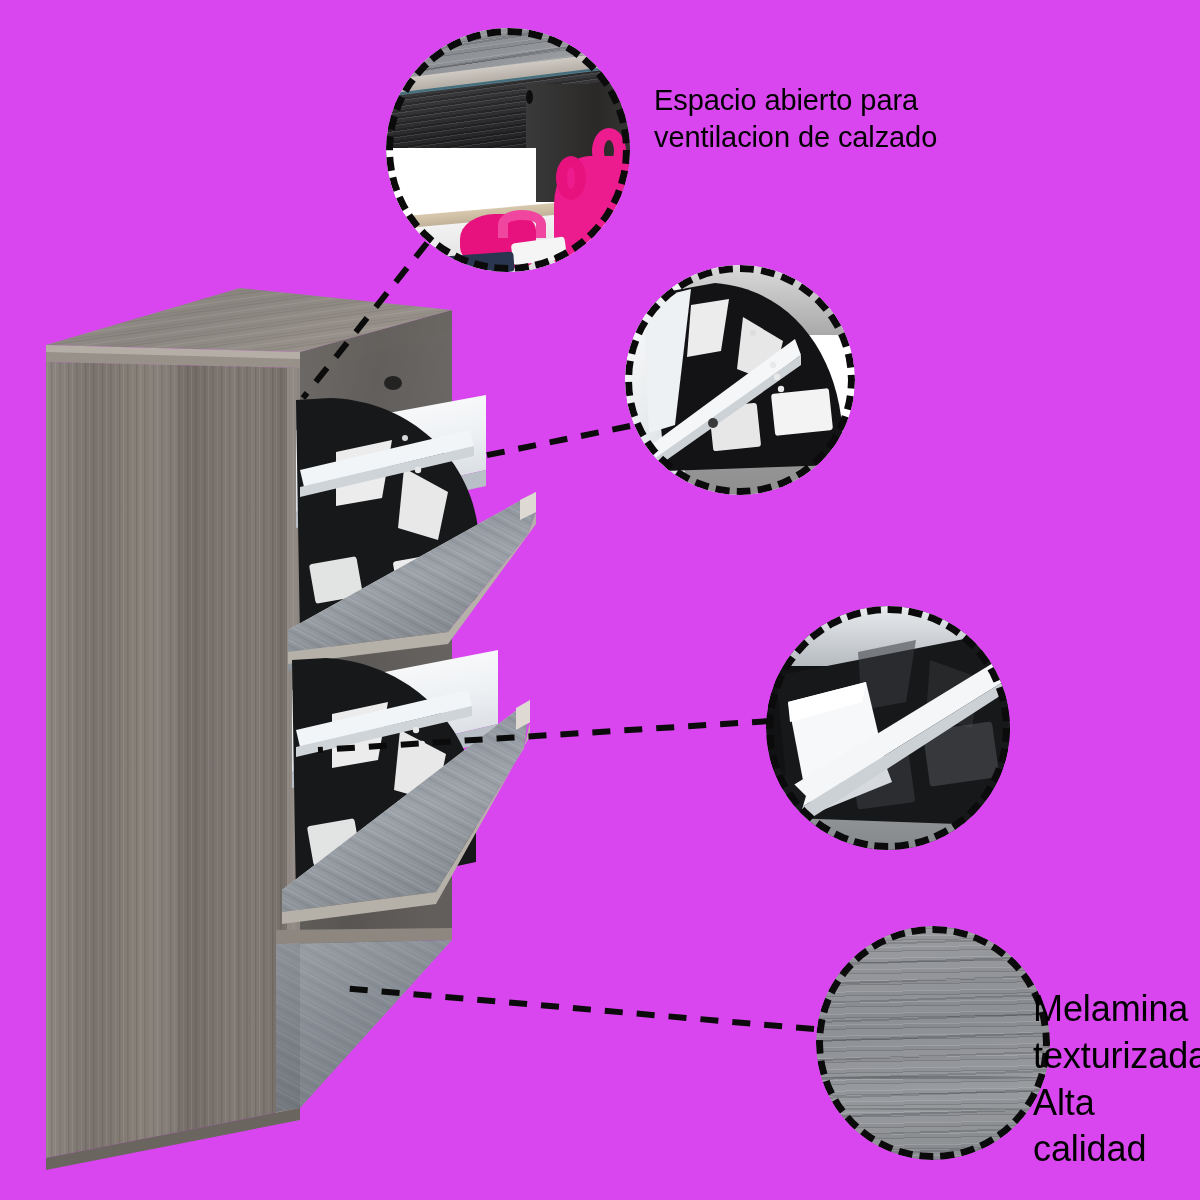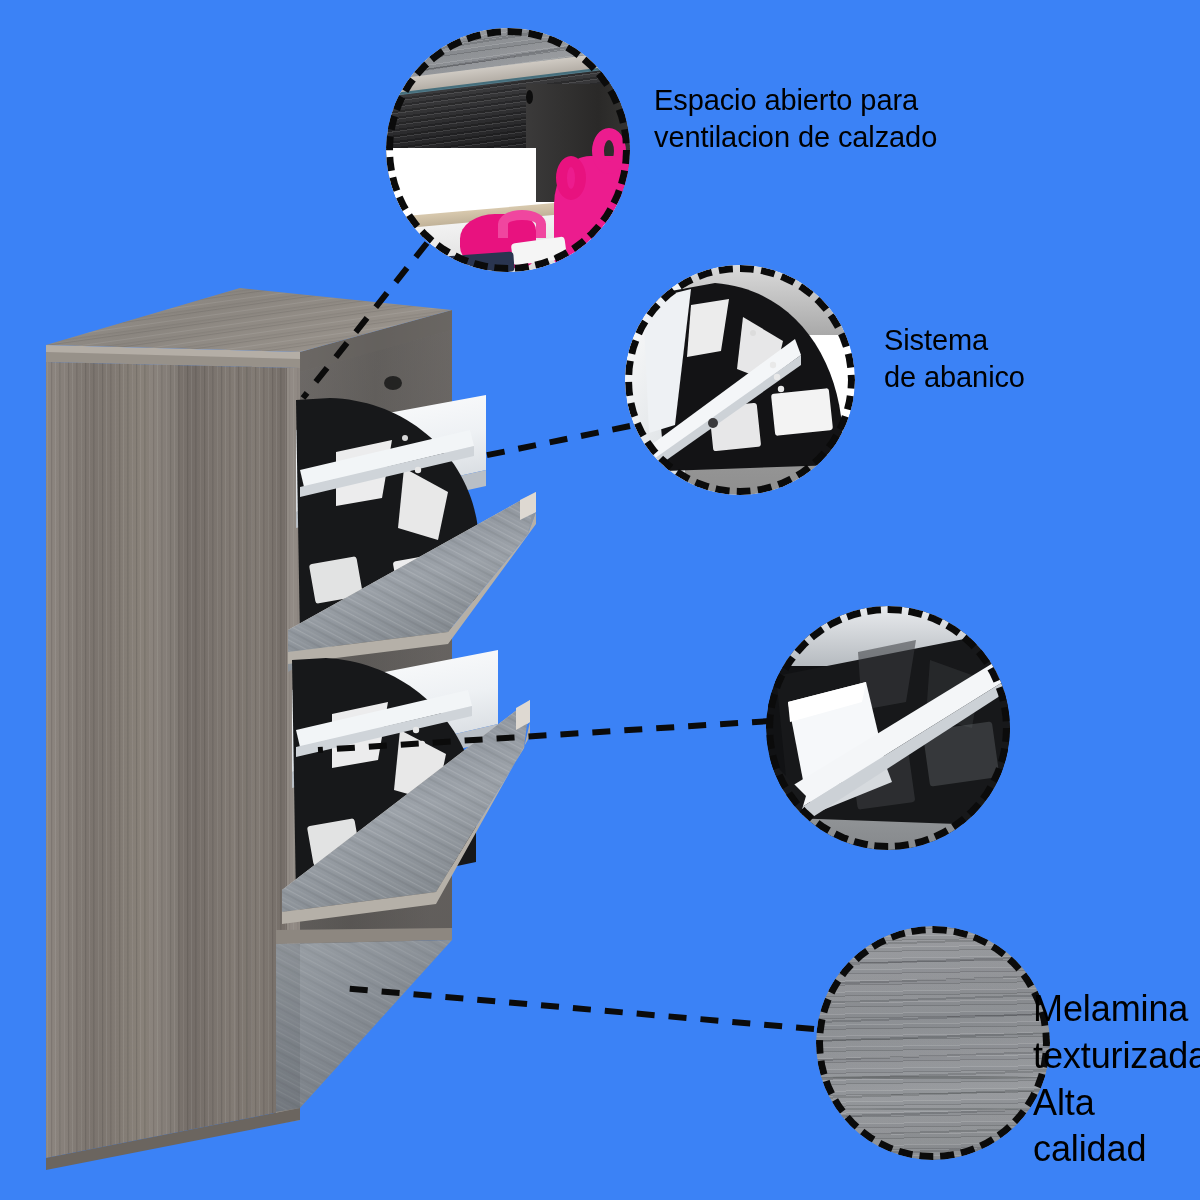--- a/index.html
+++ b/index.html
@@ -4,21 +4,21 @@
 <style>
   html, body {
     margin: 0;
     padding: 0;
     background: #ffffff;
   }
   #stage {
     position: relative;
     width: 1200px;
     height: 1200px;
-    background: #3b82f6;
+    background: #d946ef;
     overflow: hidden;
     font-family: "Liberation Sans", sans-serif;
   }
 
   
   .callout-label {
     position: absolute;
     color: #000000;
     font-size: 29px;
     line-height: 1.27;
@@ -325,22 +325,20 @@
         <circle cx="148" cy="100" r="3.2" fill="#e9e9e9"></circle>
         <circle cx="152" cy="112" r="3.2" fill="#e9e9e9"></circle>
         <circle cx="156" cy="124" r="3.2" fill="#e9e9e9"></circle>
         <circle cx="128" cy="68" r="3.0" fill="#dcdcdc"></circle>
         <circle cx="88" cy="158" r="5" fill="#3a3a3c"></circle>
       </svg>
     </div>
     <div class="ring"></div>
   </div>
 
-  <div class="callout-label" style="left:884px; top:322px;">Sistema
-de abanico</div>
 
   <div class="dcircle" style="left:766px; top:606px; width:244px; height:244px;">
     <div class="photo" style="background:#111214;">
       <div style="position:absolute; left:0; top:0; width:244px; height:60px;
                   background:linear-gradient(180deg,#e9ebee,#b6bbc0);"></div>
       <div style="position:absolute; left:0; bottom:0; width:244px; height:66px;
                   background:linear-gradient(180deg,#9b9ea1,#86898c);"></div>
       <svg viewBox="0 0 244 244" style="position:absolute; inset:0; width:244px; height:244px;">
         <path d="M10,70 L244,24 L244,220 L24,212 Z" fill="#17181a"></path>
         <path d="M92,46 L150,34 L140,96 L96,104 Z" fill="#3a3c3f" opacity="0.55"></path>

